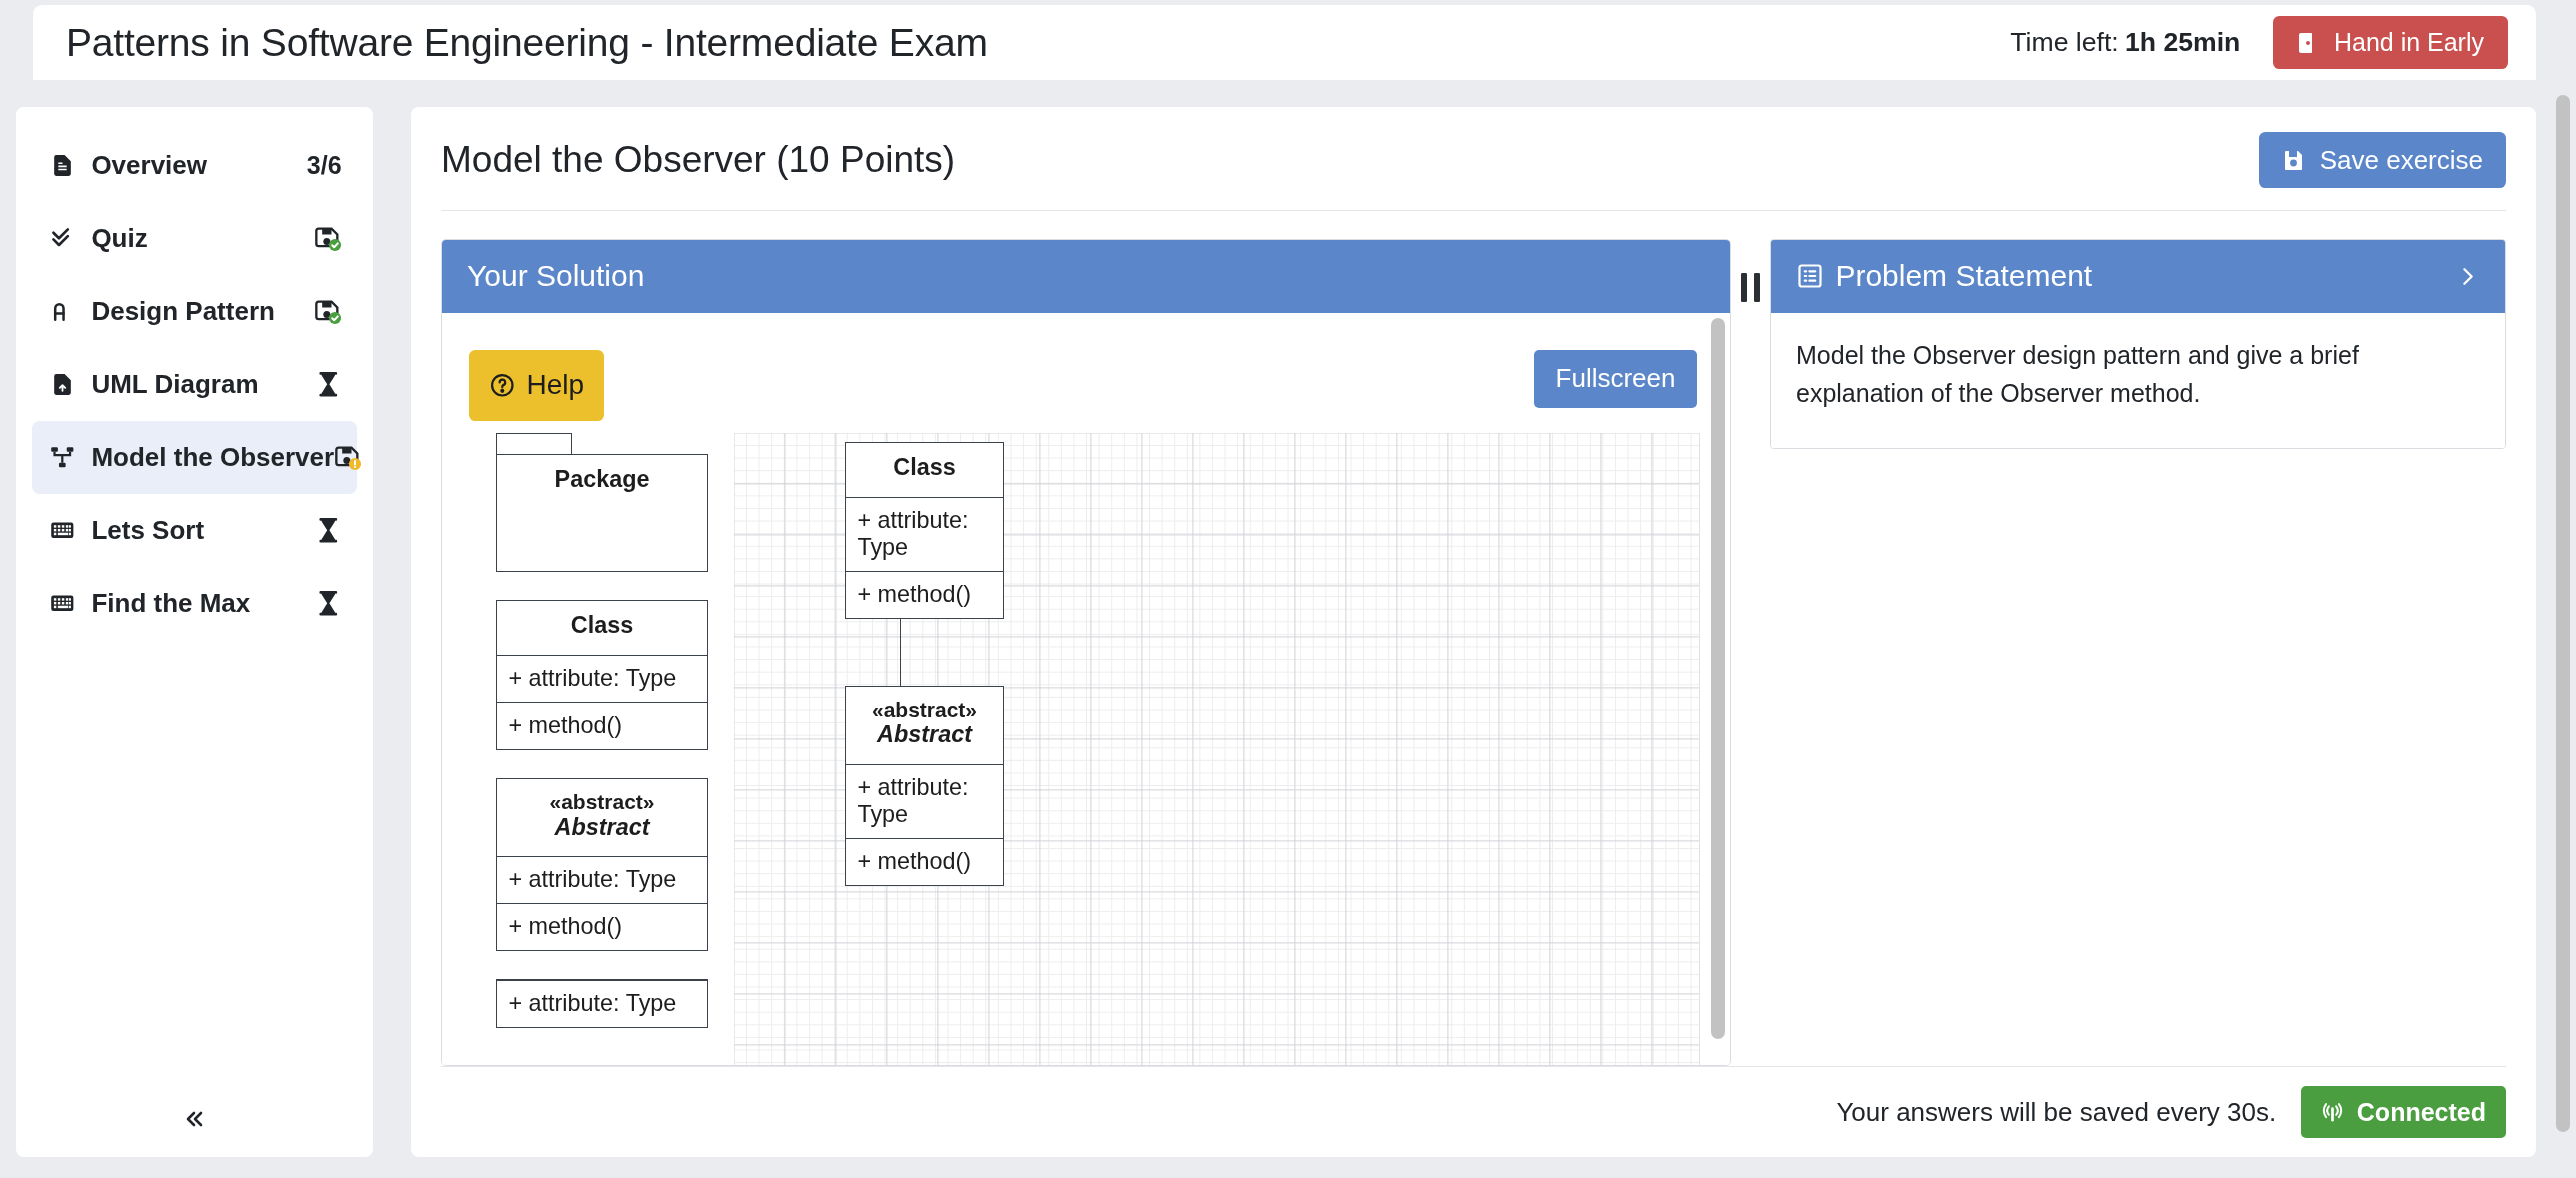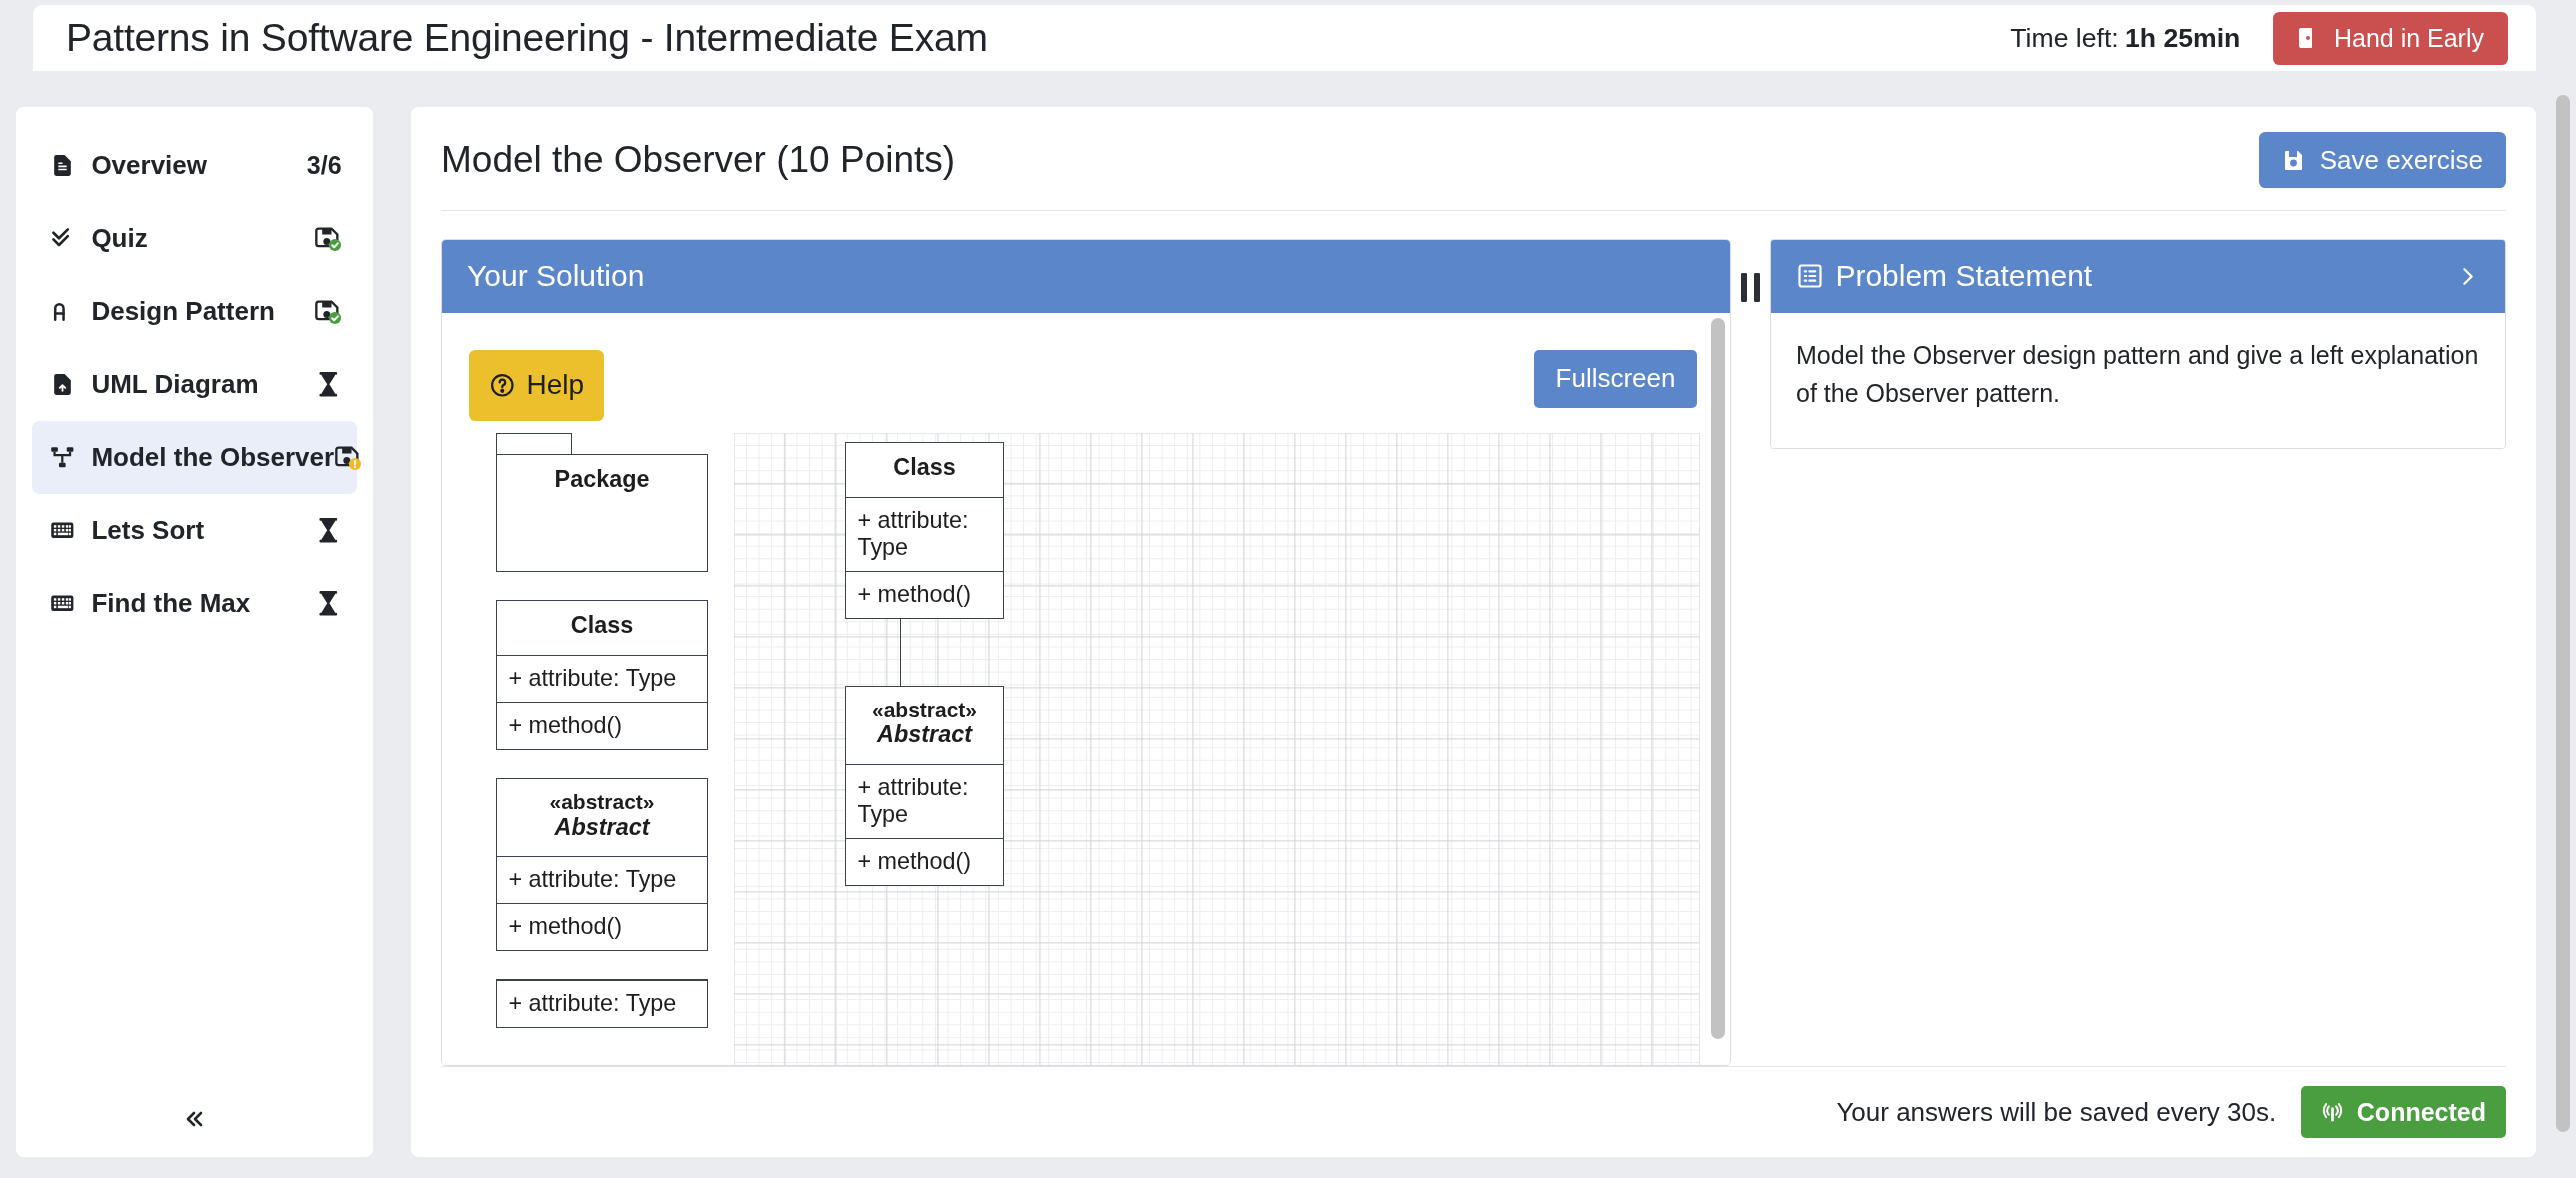--- a/index.html
+++ b/index.html
@@ -6,21 +6,21 @@
   html, body {
     width: 2576px; height: 1179px;
     background: #eaecef;
     font-family: "Liberation Sans", sans-serif;
     overflow: hidden;
   }
   .app { position: relative; width: 2576px; height: 1179px; }
 
   
   .topbar {
-    position: absolute; left: 33px; top: 5px; width: 2503px; height: 66px;
+    position: absolute; left: 33px; top: 5px; width: 2503px; height: 75px;
     background: #fff; border-radius: 8.9px 8.9px 0 0;
     display: flex; align-items: center; padding: 0 28px 0 33px;
   }
   .exam-title {
     font-size: 39px; color: #212529; font-weight: 400; letter-spacing: -0.2px;
     white-space: nowrap;
   }
   .topbar-right { margin-left: auto; display: flex; align-items: center; gap: 33px; }
   .time-left { font-size: 26.6px; color: #212529; white-space: nowrap; }
   .time-left b { font-weight: 700; margin-left: 6.3px; }
@@ -457,21 +457,21 @@
               </svg>
           </span>
           <span class="t">Problem Statement</span>
           <span class="chev">
             <svg width="25" height="25" viewBox="0 0 24 24" fill="none" stroke="#fff" stroke-width="2.2" stroke-linecap="round" stroke-linejoin="round">
                 <path d="M9 5l7 7-7 7"></path>
               </svg>
           </span>
         </div>
         <div class="prob-body">
-          <div class="prob-text">Model the Observer design pattern and give a left explanation of the Observer pattern.</div>
+          <div class="prob-text">Model the Observer design pattern and give a brief explanation of the Observer method.</div>
         </div>
       </div>
 
     </div>
 
     <div class="statusbar">
       <span class="save-note">Your answers will be saved every 30s.</span>
       <span class="conn-badge">
         <span>
           <svg width="23" height="23" viewBox="0 0 24 24" fill="none" stroke="#fff" stroke-width="2.1" stroke-linecap="round">

